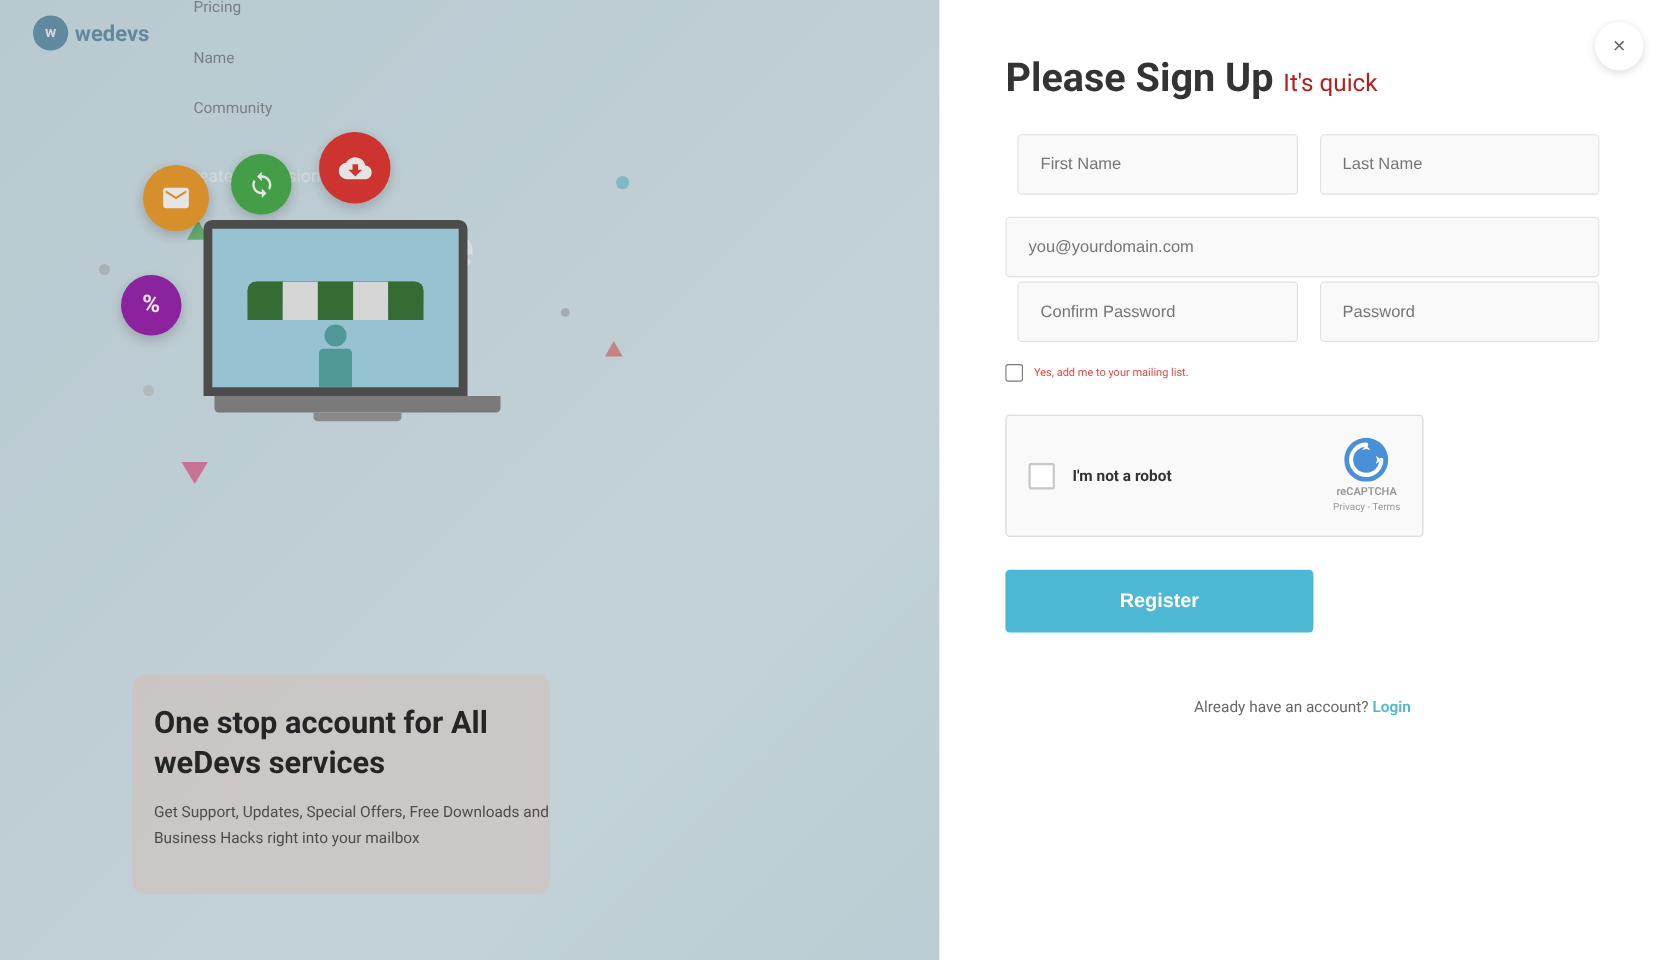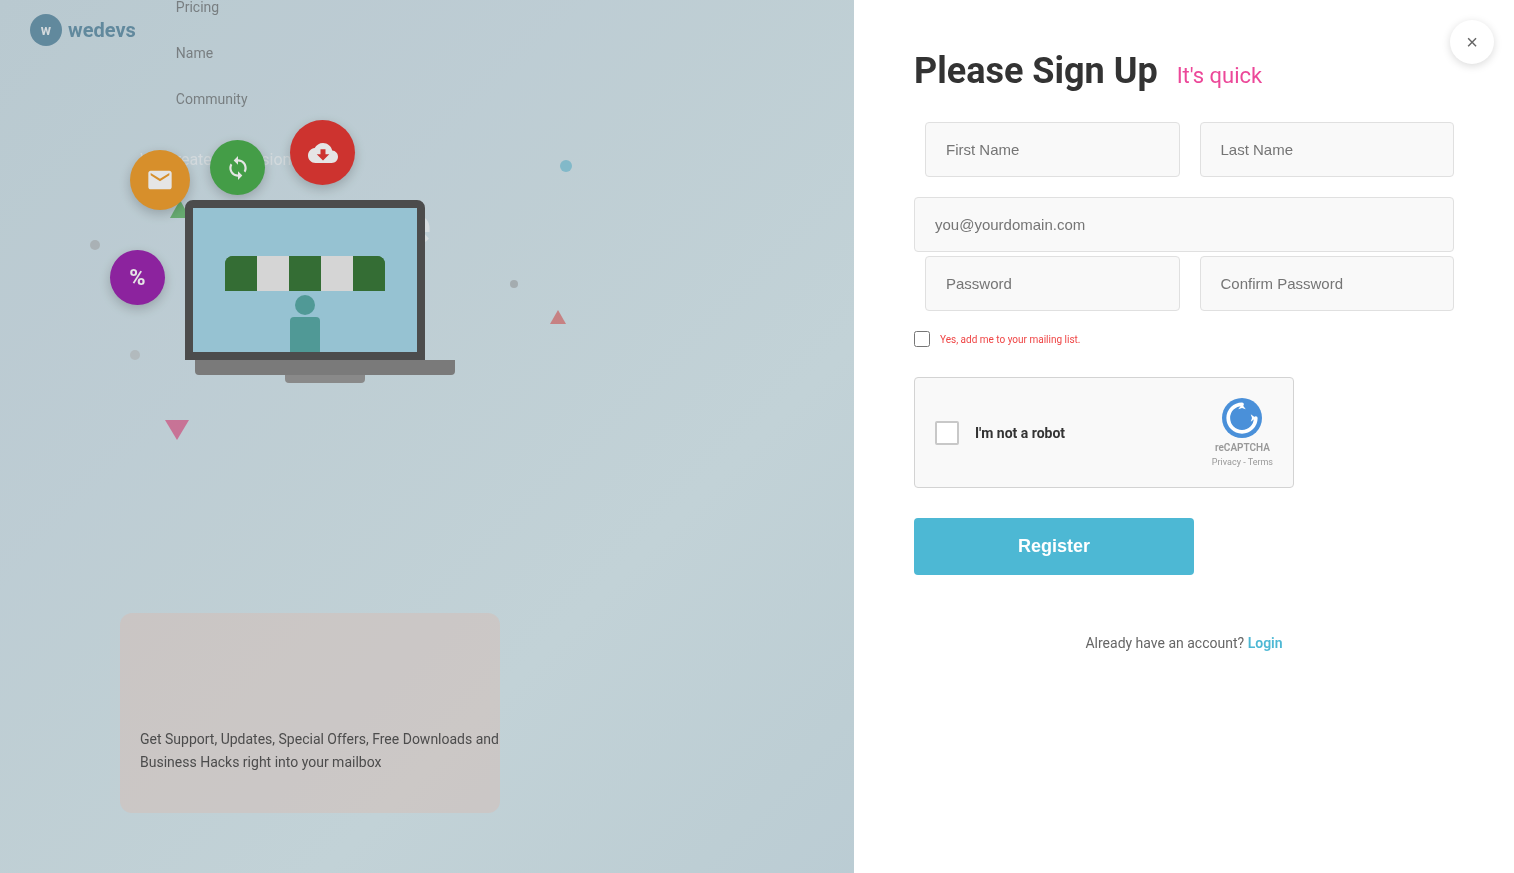--- a/index.html
+++ b/index.html
@@ -201,22 +201,21 @@
     .modal-title {
       font-size: 36px;
       font-weight: 700;
       color: #333;
       margin-bottom: 8px;
     }
 
     .modal-title .subtitle {
       font-size: 22px;
       font-weight: 400;
-      color: #ec4899;
-      margin-left: 10px;
+      color: #b91c1c;
     }
 
     .form-row {
       display: flex;
       gap: 20px;
       margin-bottom: 20px;
       padding-left: 11px;
     }
 
     .form-group {
@@ -433,20 +432,21 @@
         </div>
       </div>
       <div class="laptop-base"></div>
       <div class="laptop-stand"></div>
     </div>
   </div>
 
   <div class="pink-card"></div>
 
   <div class="bottom-left-text">
+    <div class="headline">One stop account for All weDevs services</div>
     <div class="subtext">Get Support, Updates, Special Offers, Free Downloads and Business Hacks right into your mailbox</div>
   </div>
 
 </div>
 
 <button class="close-btn">
   <span>×</span>
 </button>
 
 <div class="modal-overlay"></div>
@@ -471,24 +471,24 @@
     </div>
 
     
     <div class="email-row">
       <input class="form-input" type="email" placeholder="you@yourdomain.com" style="">
     </div>
 
     
     <div class="form-row">
       <div class="form-group">
+        <input class="form-input" type="password" placeholder="Confirm Password" style="">
+      </div>
+      <div class="form-group">
         <input class="form-input" type="password" placeholder="Password" style="">
-      </div>
-      <div class="form-group">
-        <input class="form-input" type="password" placeholder="Confirm Password" style="">
       </div>
     </div>
 
     
     <div class="checkbox-row">
       <input type="checkbox" id="mailing" style="">
       <label for="mailing" class="checkbox-label">Yes, add me to your mailing list.</label>
     </div>
 
     

